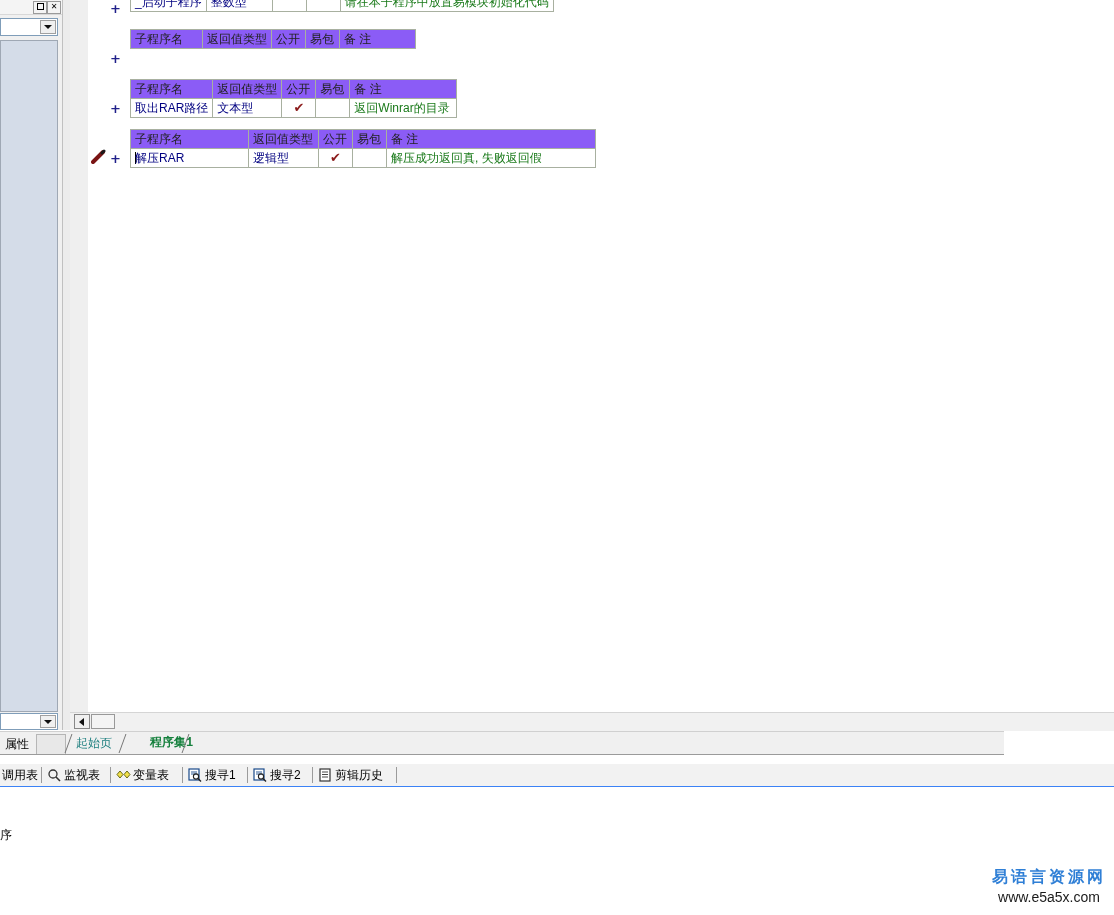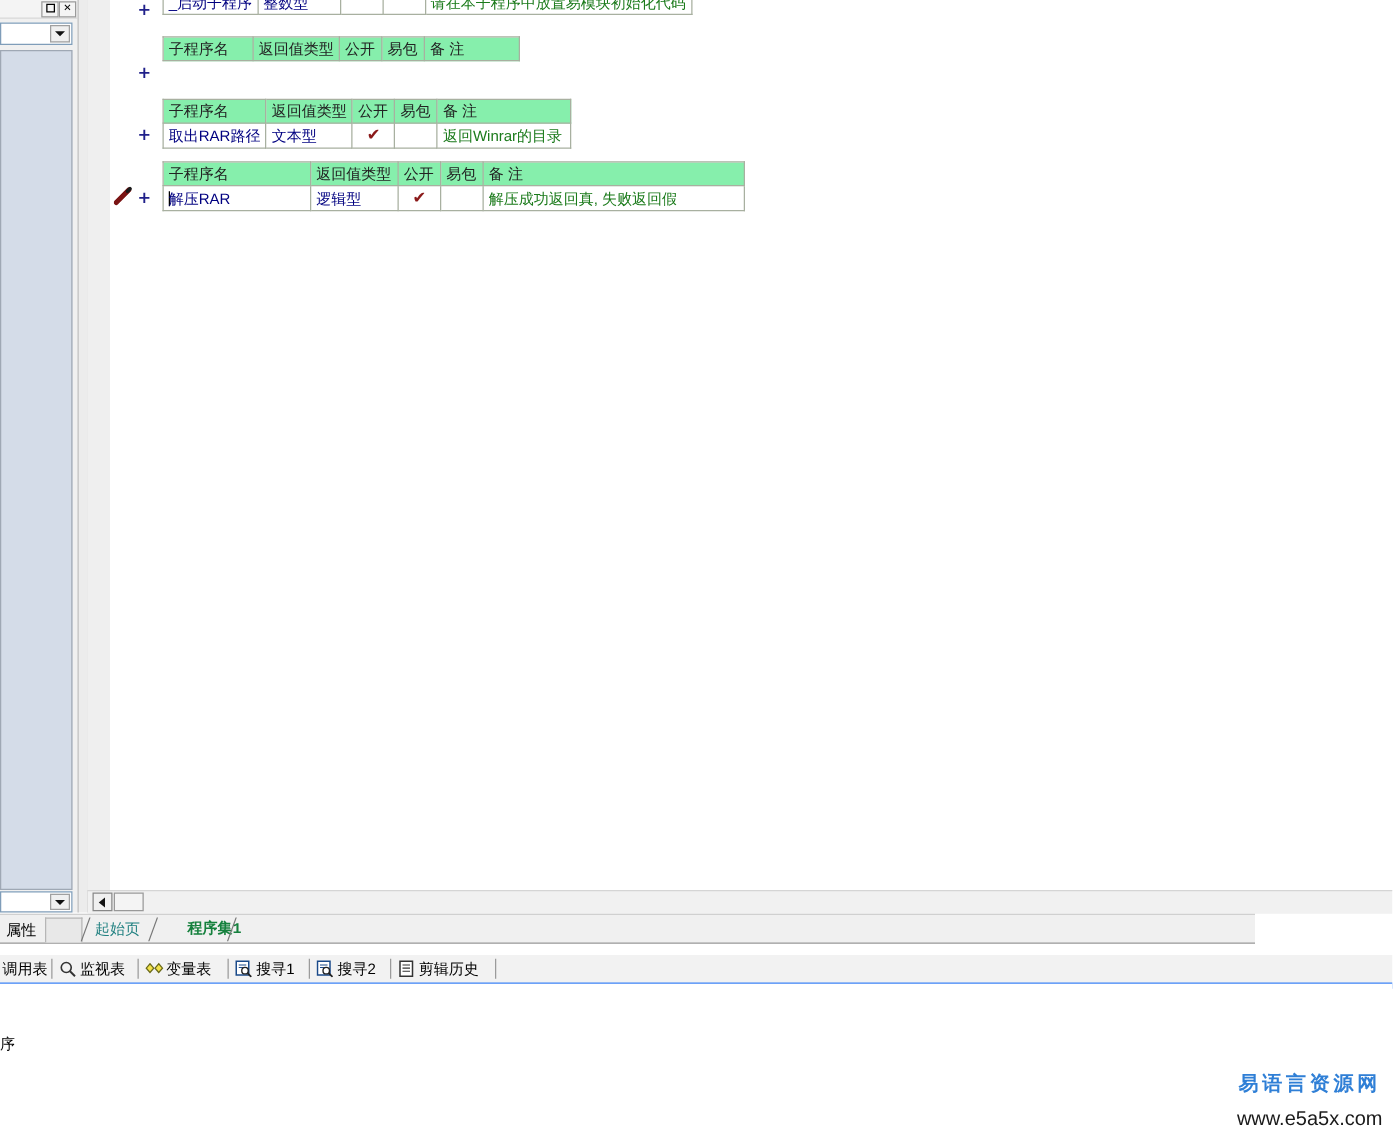--- a/index.html
+++ b/index.html
@@ -95,21 +95,21 @@
   .sp-table td, .sp-table th {
     border: 1px solid #a8b0a0;
     height: 18px; line-height: 18px;
     padding: 0 4px;
     font-weight: normal;
     text-align: left;
     white-space: nowrap;
     font-family: "Liberation Sans", sans-serif;
     box-sizing: border-box;
   }
-  .sp-table th { background: #86efac; color: #222222; }
+  .sp-table th { background: #8b5cf6; color: #222222; }
   .sp-table td { background: #ffffff; }
   td.c-name { color: #000080; }
   td.c-type { color: #000080; }
   td.c-pub { text-align: center; color: #8b1a1a; font-size: 12px; }
   td.c-note { color: #1a7a1a; }
   .ck { color: #8b1a1a; font-size: 13px; font-family: "DejaVu Sans", sans-serif; }
   .caret {
     display: inline-block; width: 0; border-left: 1px solid #000;
     height: 12px; margin-right: -1px; vertical-align: -2px;
   }
@@ -184,22 +184,22 @@
 
   
   #watermark {
     position: absolute; right: 8px; bottom: 10px; text-align: center;
   }
   #wm-cn {
     font-size: 16px; color: #2f7fd6; letter-spacing: 3px;
     font-family: "DejaVu Sans", sans-serif; font-weight: bold;
   }
   #wm-url {
-    font-size: 16px; color: #1a1a1a; font-family: "Liberation Sans", sans-serif;
-    margin-top: 9px; letter-spacing: 0px;
+    font-size: 14px; color: #1a1a1a; font-family: "Liberation Sans", sans-serif;
+    margin-top: 1px; letter-spacing: 0px;
   }
 </style>
 </head>
 <body>
 
 <div id="root">
 
   <div id="props-panel">
 
     <div id="props-titlebar">

